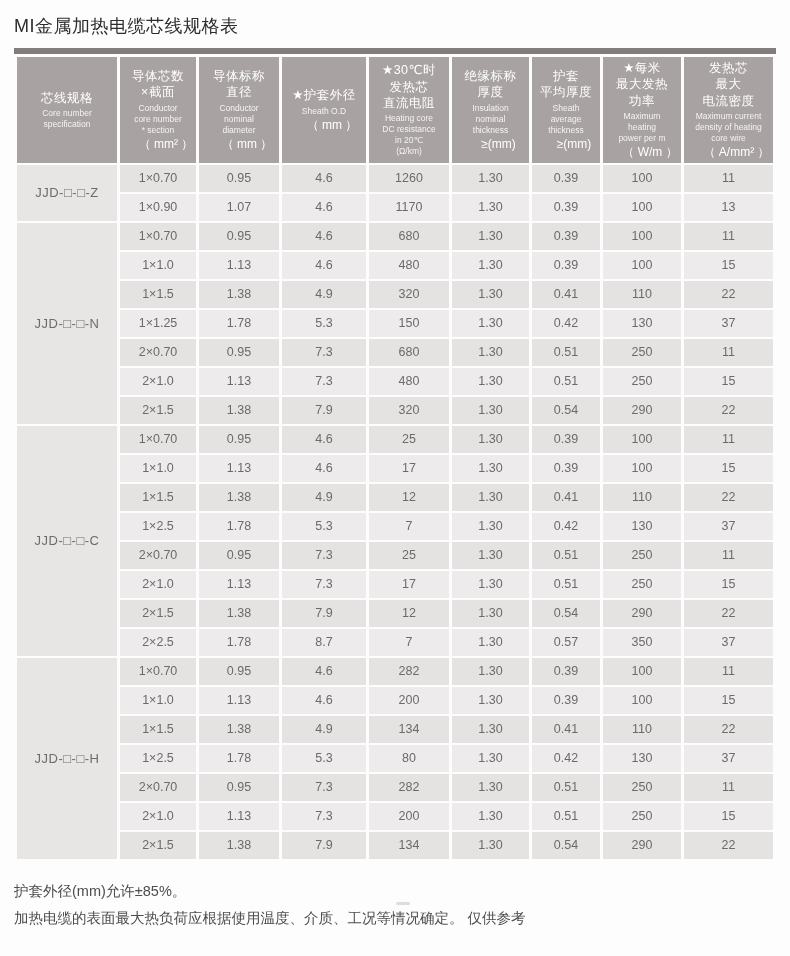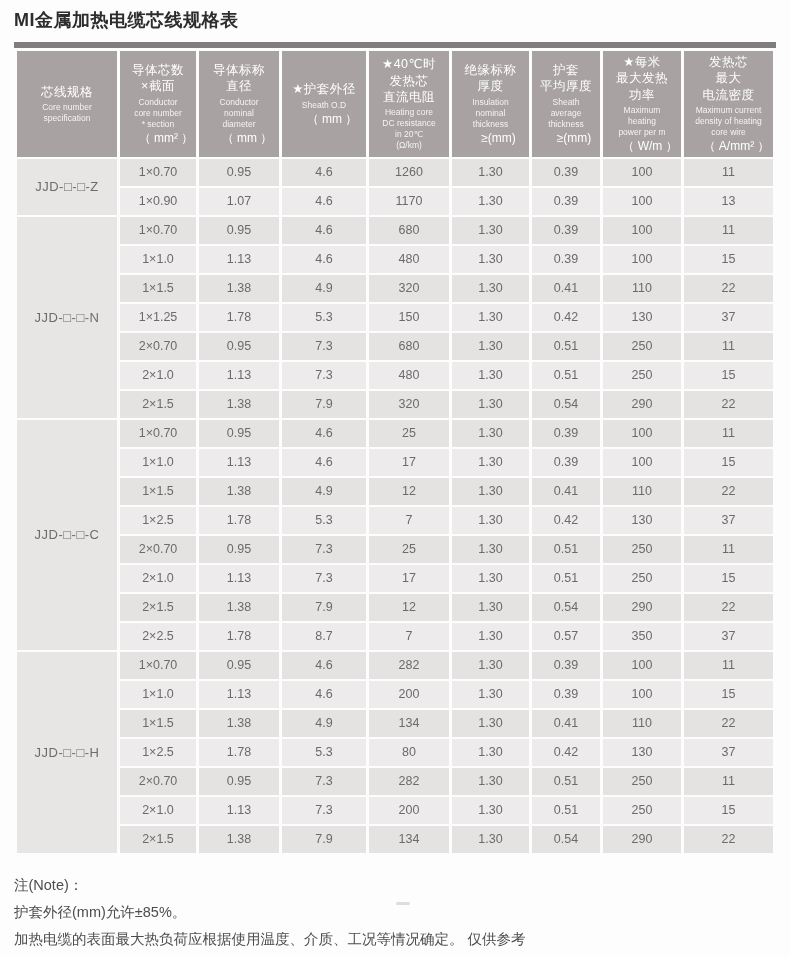--- a/index.html
+++ b/index.html
@@ -7,23 +7,23 @@
   body {
     width: 790px; height: 956px;
     background: #fdfdfd;
     font-family: "Liberation Sans", "DejaVu Sans", sans-serif;
     position: relative;
     overflow: hidden;
   }
   .page { padding: 6px 14px 0 14px; }
   .page-title {
     font-size: 18px;
-    font-weight: bold;
+    font-weight: normal;
     color: #2d2d2d;
-    margin: 2px 0 10px 0;
+    margin: 8px 0 10px 0;
     letter-spacing: 0.5px;
   }
   .table-wrap { width: 762px; }
   .top-bar {
     height: 6px;
     background: #827d7d;
     margin-bottom: 1px;
   }
   table.spec {
     width: 762px;
@@ -139,21 +139,21 @@
               </div>
               <div class="en">
                 <div>Sheath O.D</div>
               </div>
               <div class="unit">
                 <div>（ mm ）</div>
               </div>
             </th>
             <th>
               <div class="zh">
-                <div>★40℃时</div>
+                <div>★30℃时</div>
                 <div>发热芯</div>
                 <div>直流电阻</div>
               </div>
               <div class="en">
                 <div>Heating core</div>
                 <div>DC resistance</div>
                 <div>in 20℃</div>
                 <div>(Ω/km)</div>
               </div>
             </th>
@@ -460,19 +460,18 @@
             <td>1.30</td>
             <td>0.54</td>
             <td>290</td>
             <td>22</td>
           </tr>
         </tbody>
     </table>
   </div>
 
   <div class="notes">
-    <div>注(Note)：</div>
     <div>护套外径(mm)允许±85%。</div>
     <div>加热电缆的表面最大热负荷应根据使用温度、介质、工况等情况确定。 仅供参考</div>
   </div>
 </div>
 
 <div class="artifact"></div>
 
 </body></html>

